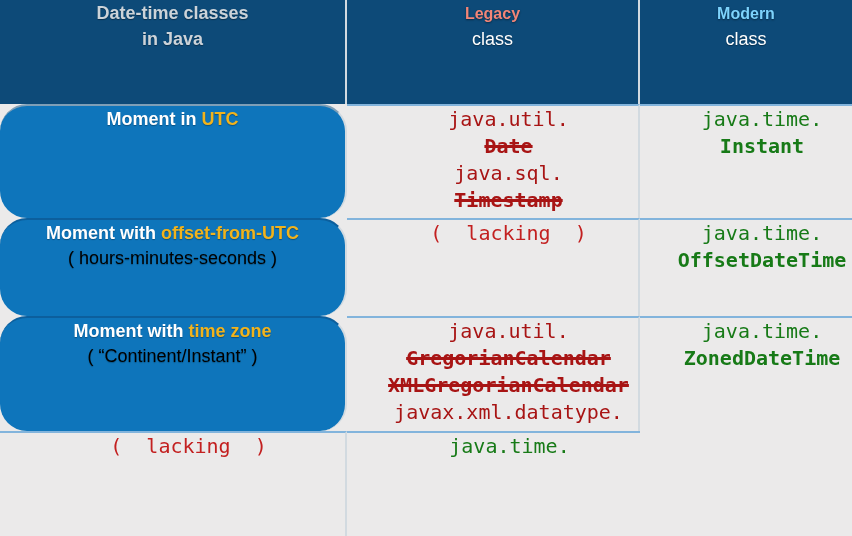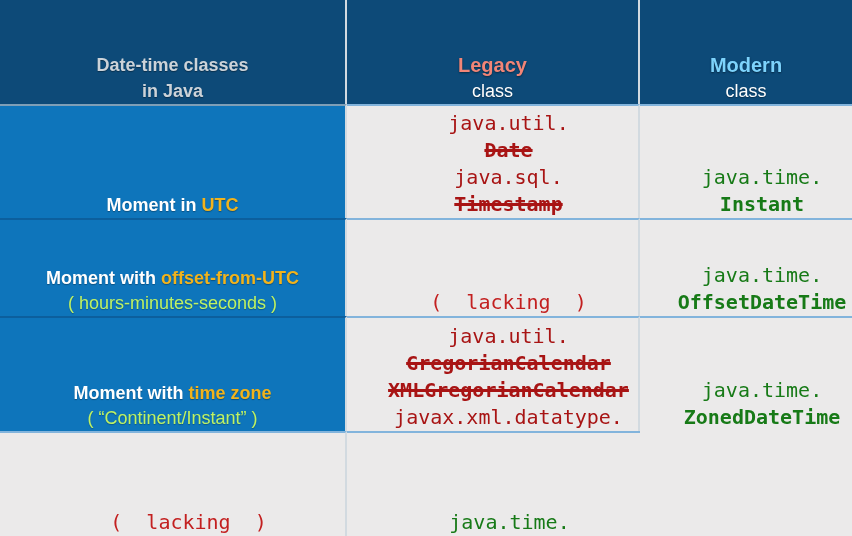--- a/index.html
+++ b/index.html
@@ -7,45 +7,45 @@
   .board{
     width:852px;height:536px;
     display:grid;
     grid-template-columns:347px 293px 212px;
     grid-template-rows:104px 114px 98px 115px 105px;
     font-family:"Liberation Sans","DejaVu Sans",sans-serif;
     background:#ebeaea;
     overflow:hidden;
   }
   .cell{
-    display:flex;flex-direction:column;justify-content:flex-end;align-items:center;
+    display:flex;flex-direction:column;justify-content:flex-start;align-items:center;
     text-align:center;box-sizing:border-box;
   }
   
   .c1,.c2{border-right:2px solid #d2dae0;}
   
   .head{background:#0d4a78;}
-  .blue{background:#0e75bb;}
+  .blue{background:#0e75bb;border-radius:27px;}
   .grayrow{background:#5e5e5e;}
   .plaincell{background:#ebeaea;}
   
   .div-light{border-top:2px solid #82b4dc;padding-left:32px;}
   .div-blue{border-top:2px solid #0c5f9d;}
   .div-topblue{border-top:2px solid #7e9fb7;}
   .div-dark{border-top:2px solid #424d55;}
   
   .hline{color:#ccd3d9;font-weight:bold;font-size:18px;line-height:26px;text-shadow:0 1px 1px rgba(0,0,0,0.35);}
-  .htitle{font-size:20px;font-weight:bold;line-height:27px;text-shadow:0 1px 2px rgba(0,0,0,0.45);}
+  .htitle{font-size:16px;font-weight:bold;line-height:27px;text-shadow:0 1px 2px rgba(0,0,0,0.45);}
   .legacy-title{color:#f28577;}
   .modern-title{color:#7dd3fc;}
   .hsub{color:#ffffff;font-size:18px;line-height:25px;text-shadow:0 1px 1px rgba(0,0,0,0.35);}
   
   .lab-line{color:#ffffff;font-weight:bold;font-size:18px;line-height:26px;text-shadow:0 1px 1px rgba(0,0,0,0.3);}
   .accent{color:#f1b31c;font-weight:bold;}
-  .lab-sub{color:#bef264;font-weight:normal;font-size:18px;line-height:25px;text-shadow:0 1px 1px rgba(0,0,0,0.25);}
+  .lab-sub{color:#000000;font-weight:normal;font-size:18px;line-height:25px;text-shadow:0 1px 1px rgba(0,0,0,0.25);}
   .grayrow .lab-line{color:#d4d4d4;}
   .grayrow .lab-sub{color:#cfcfcf;}
   .u{text-decoration:underline;text-decoration-thickness:2px;text-underline-offset:3px;}
   
   .code{font-family:"DejaVu Sans Mono","Liberation Mono",monospace;font-size:20px;line-height:27px;}
   .red{color:#a81414;}
   .struck{font-weight:bold;text-decoration:line-through;text-decoration-thickness:2.5px;}
   .lacking{color:#c32020;white-space:pre;}
   .green{color:#177a17;}
   .cls{font-weight:bold;}

